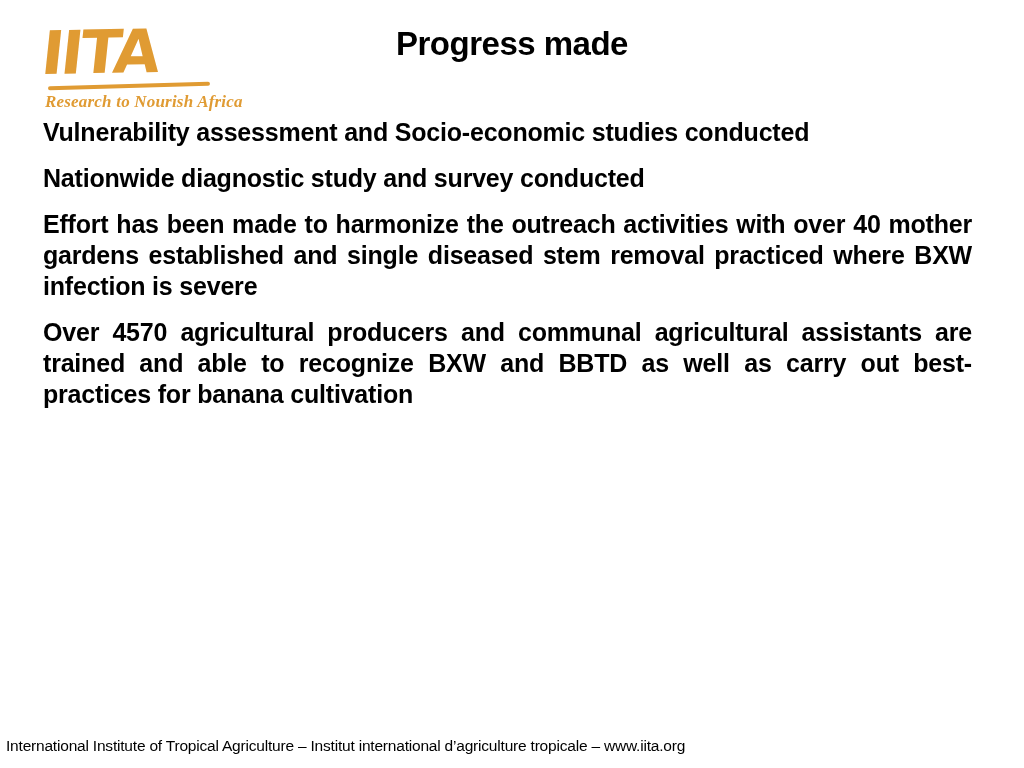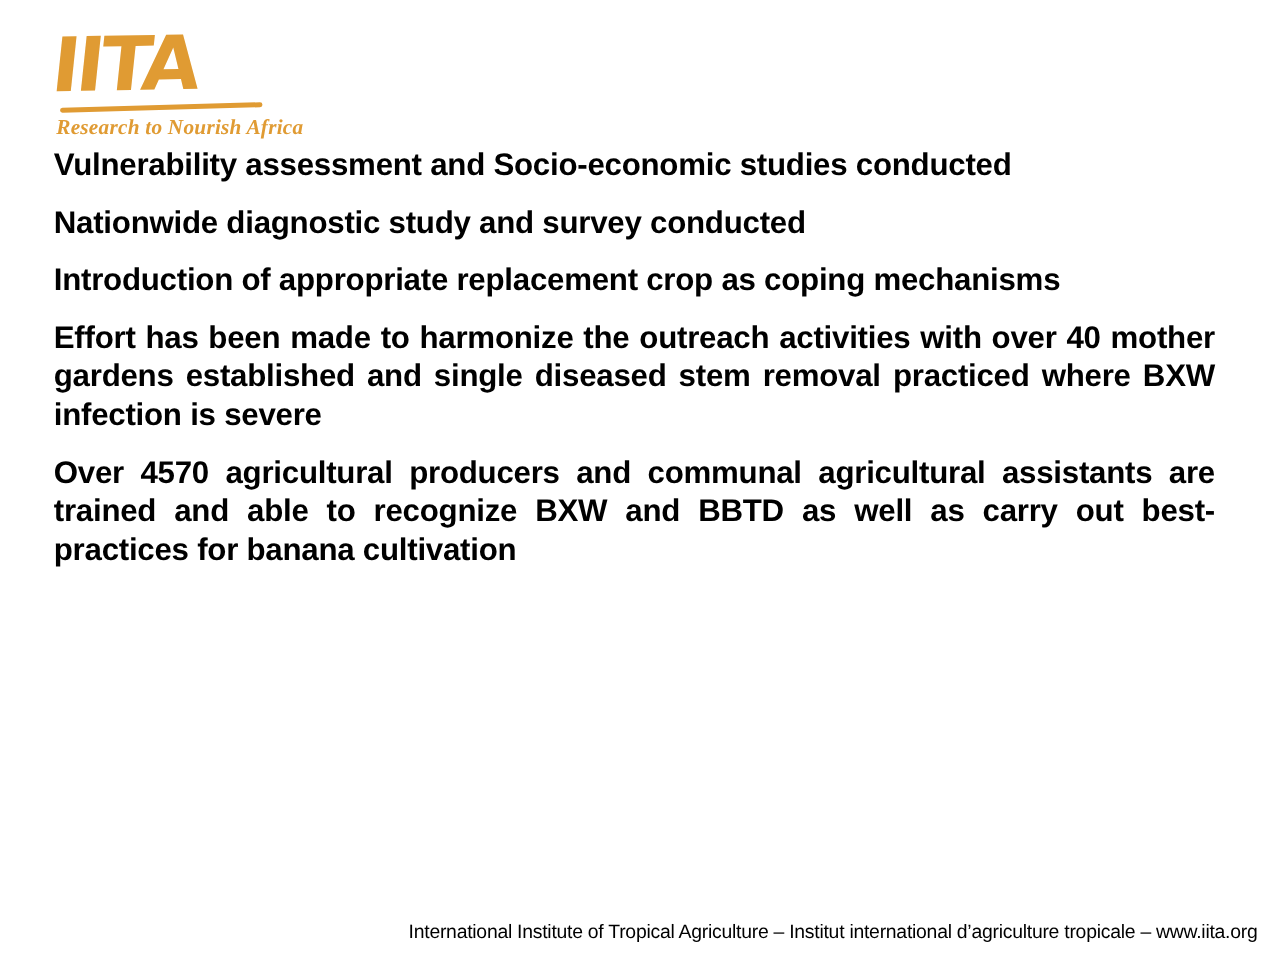--- a/index.html
+++ b/index.html
@@ -88,42 +88,42 @@
     text-align-last: left;
     color: var(--text-color, #000000);
   }
 
   
   .footer {
     position: absolute;
     right: 18px;
     top: 737px;
     width: 1000px;
-    text-align: right;
+    text-align: left;
     font-size: 15.5px;
     font-weight: normal;
     letter-spacing: -0.2px;
     color: var(--text-color, #000000);
   }
 </style>
 </head>
 <body>
 
 <div class="slide">
 
   <div class="logo">
     <span class="logo-wordmark">IITA</span>
     <span class="logo-underline"></span>
     <span class="logo-tagline">Research to Nourish Africa</span>
   </div>
 
+  <div class="title">Progress made</div>
 
   <div class="body-text">
     <p>Vulnerability assessment and Socio-economic studies conducted</p>
     <p>Nationwide diagnostic study and survey conducted</p>
-    <p>Introduction of appropriate replacement crop as coping mechanisms</p>
     <p>Effort has been made to harmonize the outreach activities with over 40 mother gardens established and single diseased stem removal practiced where BXW infection is severe</p>
     <p>Over 4570 agricultural producers and communal agricultural assistants are trained and able to recognize BXW and BBTD as well as carry out best-practices for banana cultivation</p>
   </div>
 
   <div class="footer">International Institute of Tropical Agriculture – Institut international d’agriculture tropicale – www.iita.org</div>
 
 </div>
 
 </body></html>

